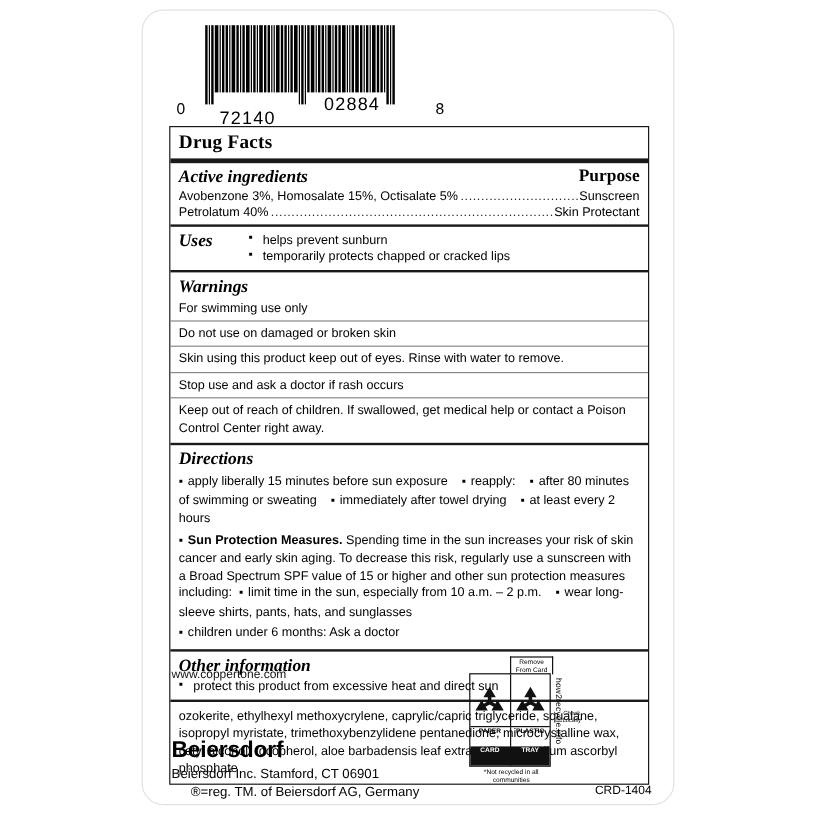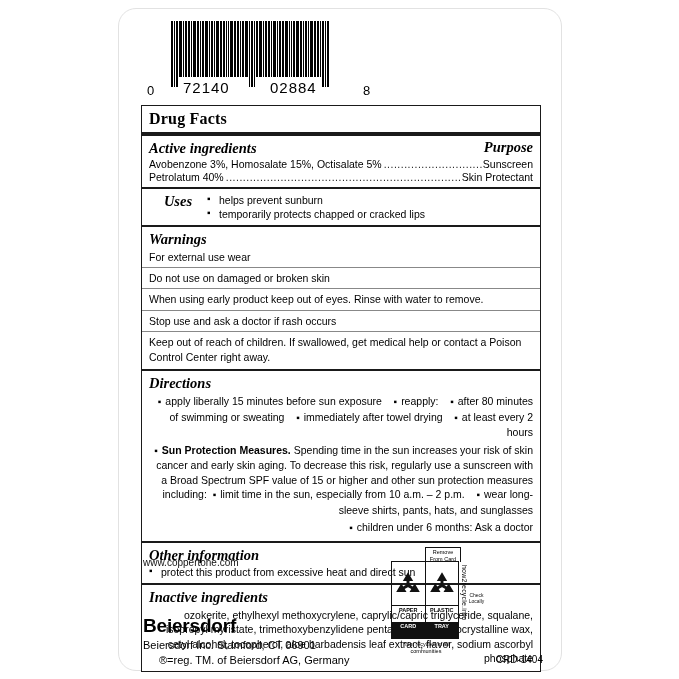--- a/index.html
+++ b/index.html
@@ -52,21 +52,21 @@
   .barcode-digits {
     position: absolute;
     top: 58px;
     left: 0;
     width: 100%;
     font-family: "Liberation Sans", sans-serif;
     font-size: 15px;
     letter-spacing: 1px;
   }
   .bd-left  { position: absolute; left: 6px;  top: 4px; font-size: 13px; }
-  .bd-mid1  { position: absolute; left: 42px; top: 0; }
+  .bd-mid1  { position: absolute; left: 42px; top: 11px; }
   .bd-mid2  { position: absolute; left: 129px; top: 0; }
   .bd-right { position: absolute; left: 222px; top: 4px; font-size: 13px; }
 
   
   .df {
     position: absolute;
     left: 22px;
     top: 96px;
     width: 400px;
     border: 1.6px solid #1a1a1a;
@@ -88,21 +88,20 @@
   .sec-head {
     font-family: "Liberation Serif", serif;
     font-style: italic;
     font-weight: bold;
     font-size: 14.5px;
     display: inline-block;
   }
   .sec-head-right {
     float: right;
     font-family: "Liberation Serif", serif;
-    font-style: italic;
     font-weight: bold;
     font-size: 14.5px;
   }
   .row-dots {
     font-size: 10.5px;
     display: flex;
     align-items: baseline;
     white-space: nowrap;
     padding: 1px 0 0 0;
     text-align: right;
@@ -136,33 +135,32 @@
   .line {
     font-size: 10.5px;
     line-height: 14.5px;
     padding: 2px 0 2px 0;
   }
   .line b { font-weight: normal; }
   .para {
     font-size: 10.5px;
     line-height: 14.5px;
     padding: 2px 0 1px 0;
-    text-align: right;
   }
   .inline-b {
     display: inline;
     font-size: 10.5px;
   }
   .inline-b::before {
     content: "\25AA";
     font-size: 10px;
     padding-right: 4px;
   }
   .uses-head-row { display: flex; }
-  .uses-head-row .h { width: 58px; flex: 0 0 58px; text-align: center; }
+  .uses-head-row .h { width: 58px; flex: 0 0 58px; }
 
   
   .website {
     position: absolute;
     left: 24px;
     top: 548px;
     font-size: 10px;
     color: #111;
   }
   .brand {
@@ -386,29 +384,29 @@
         <div class="bullets" style="flex:1 1 auto; padding-left:0">
           <div>helps prevent sunburn</div>
           <div>temporarily protects chapped or cracked lips</div>
         </div>
       </div>
     </div>
     <div class="rule-med"></div>
 
     <div class="sec" style="padding-bottom:0">
       <span class="sec-head">Warnings</span>
-      <div class="line"><span>For external use wear</span></div>
+      <div class="line"><span>For swimming use only</span></div>
     </div>
     <div class="rule-hair"></div>
     <div class="sec" style="padding-top:1px;padding-bottom:1px">
       <div class="line"><b>Do not use</b><span> on damaged or broken skin</span></div>
     </div>
     <div class="rule-hair"></div>
     <div class="sec" style="padding-top:1px;padding-bottom:1px">
-      <div class="line"><b>When using early product</b><span> keep out of eyes. Rinse with water to remove.</span></div>
+      <div class="line"><b>Skin using this product</b><span> keep out of eyes. Rinse with water to remove.</span></div>
     </div>
     <div class="rule-hair"></div>
     <div class="sec" style="padding-top:1px;padding-bottom:1px">
       <div class="line"><b>Stop use and ask a doctor</b><span> if rash occurs</span></div>
     </div>
     <div class="rule-hair"></div>
     <div class="sec" style="padding-top:1px;padding-bottom:3px">
       <div class="line"><b>Keep out of reach of children.</b><span> If swallowed, get medical help or contact a Poison Control Center right away.</span></div>
     </div>
     <div class="rule-med"></div>
@@ -435,21 +433,20 @@
 
     <div class="sec">
       <span class="sec-head">Other information</span>
       <div class="bullets" style="padding-left:0">
         <div>protect this product from excessive heat and direct sun</div>
       </div>
     </div>
     <div class="rule-med"></div>
 
     <div class="sec">
-      <span class="sec-head">Inactive ingredients</span>
       <div class="para">ozokerite, ethylhexyl methoxycrylene, caprylic/capric triglyceride, squalane, isopropyl myristate, trimethoxybenzylidene pentanedione, microcrystalline wax, cetyl alcohol, tocopherol, aloe barbadensis leaf extract, flavor, sodium ascorbyl phosphate</div>
     </div>
 
   </div>
 
   <div class="website">www.coppertone.com</div>
 
   <div class="h2r">
     <div class="h2r-label-top">Remove From Card</div>
     <div class="h2r-box">

